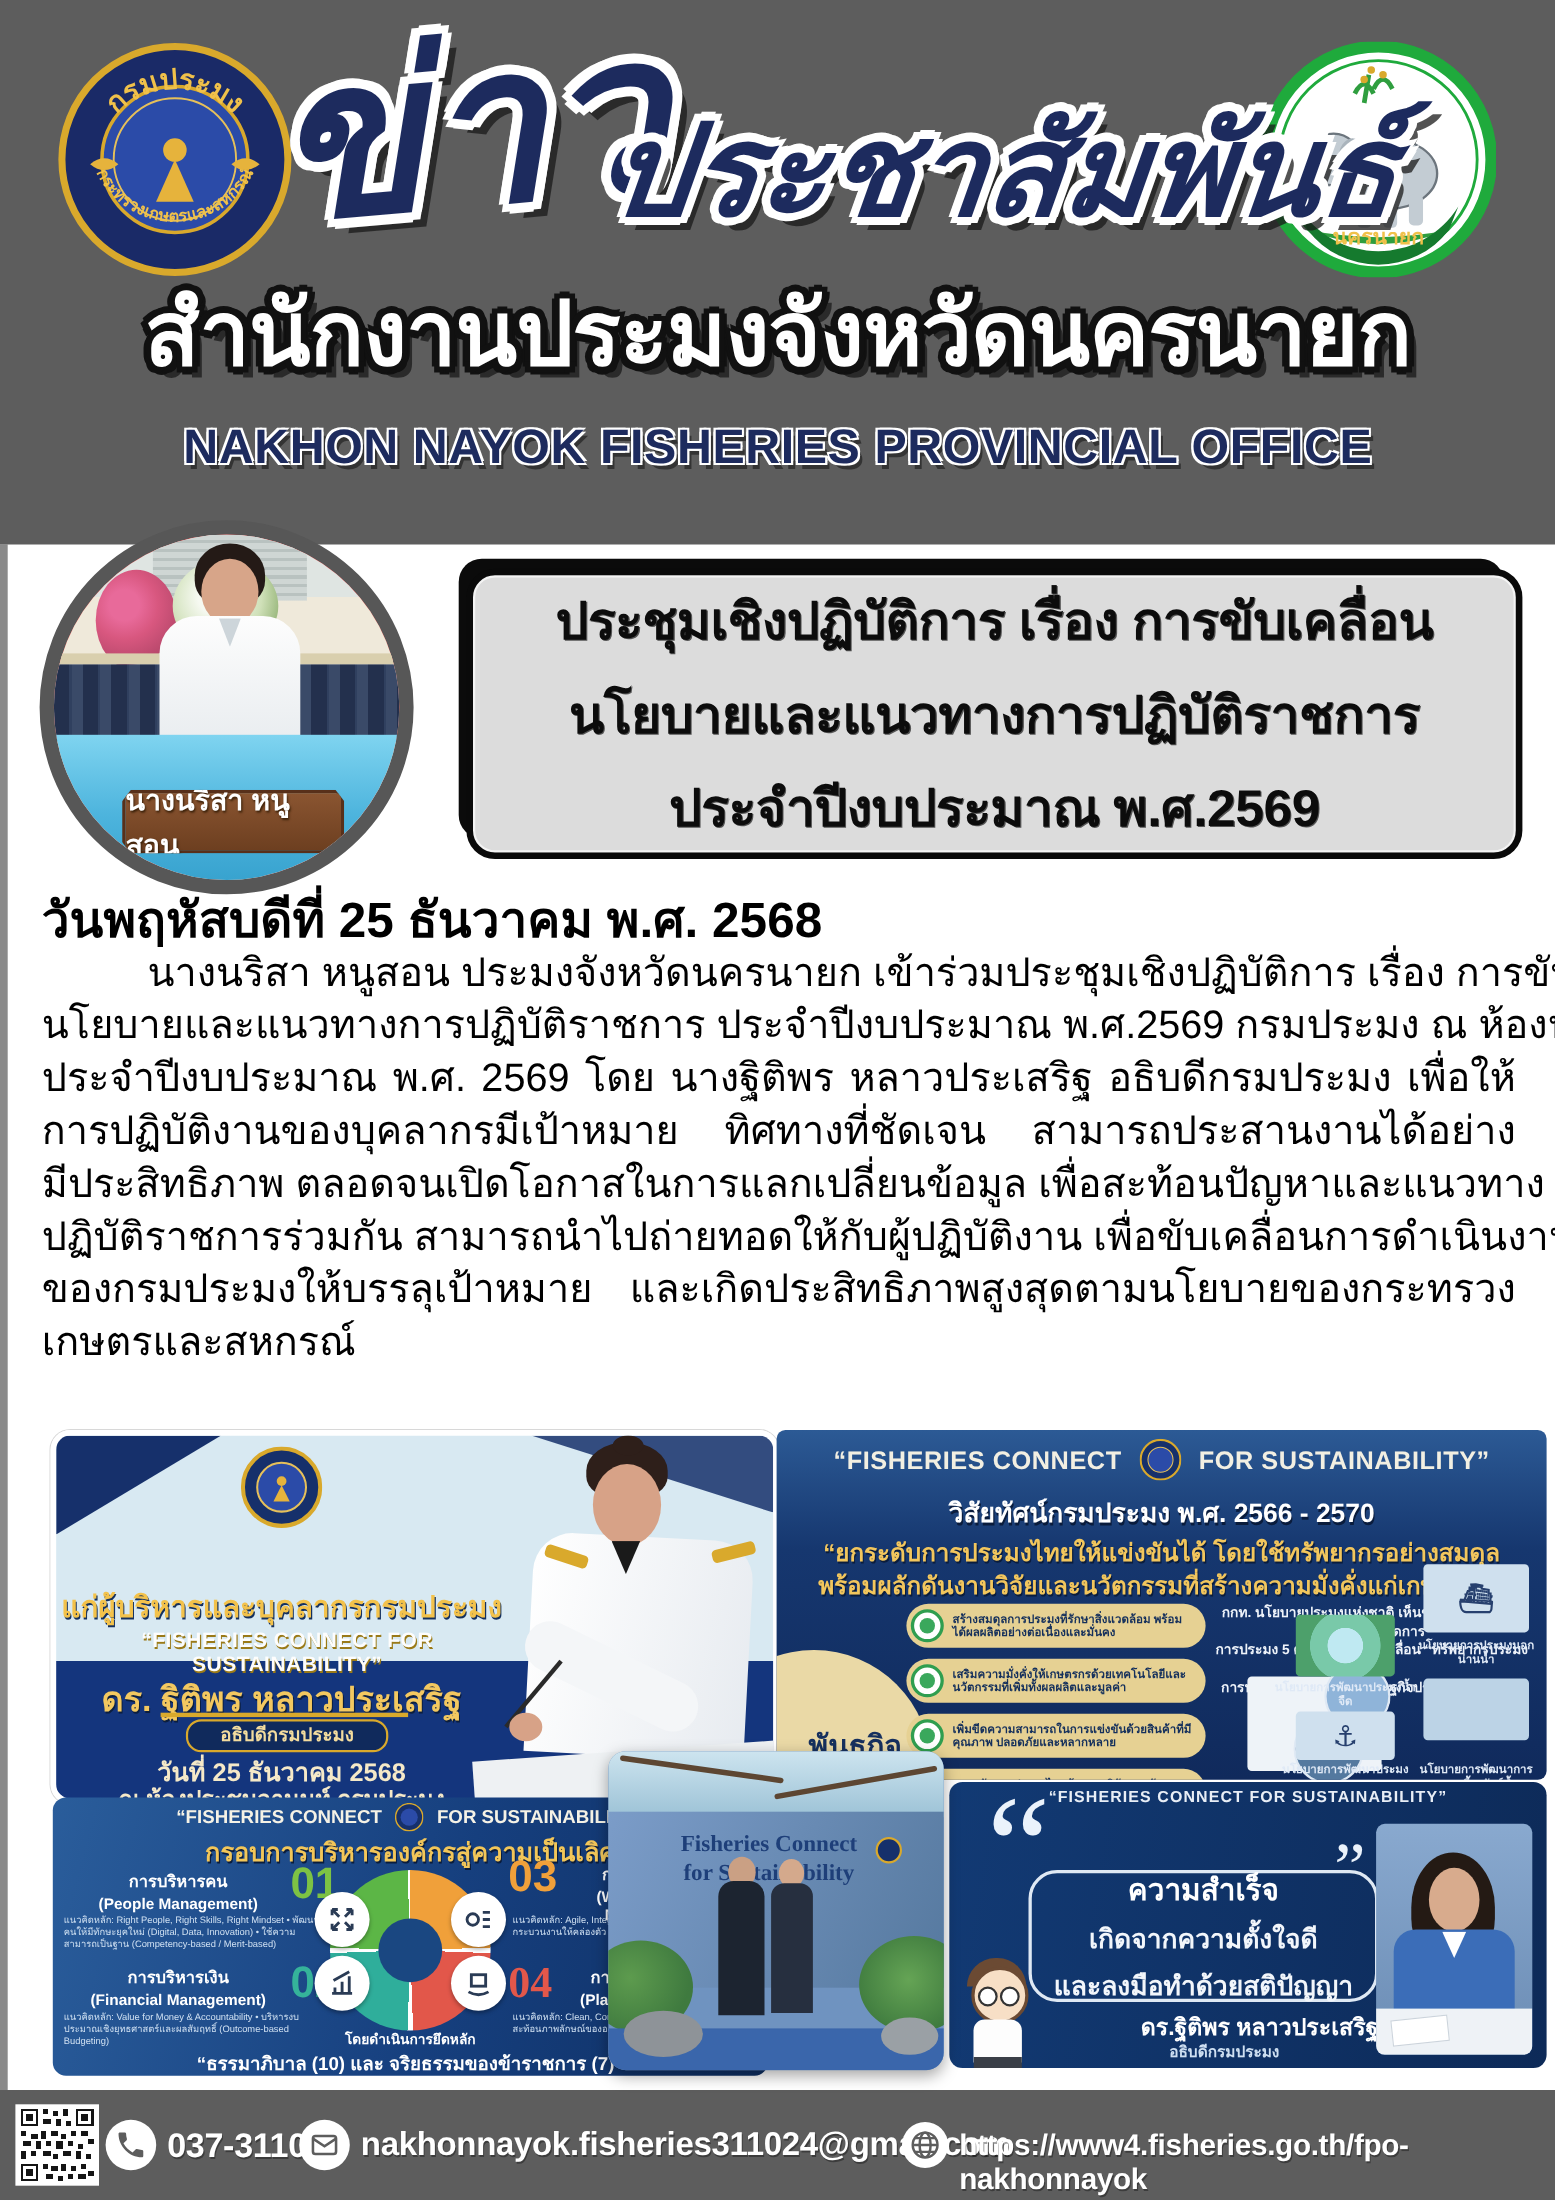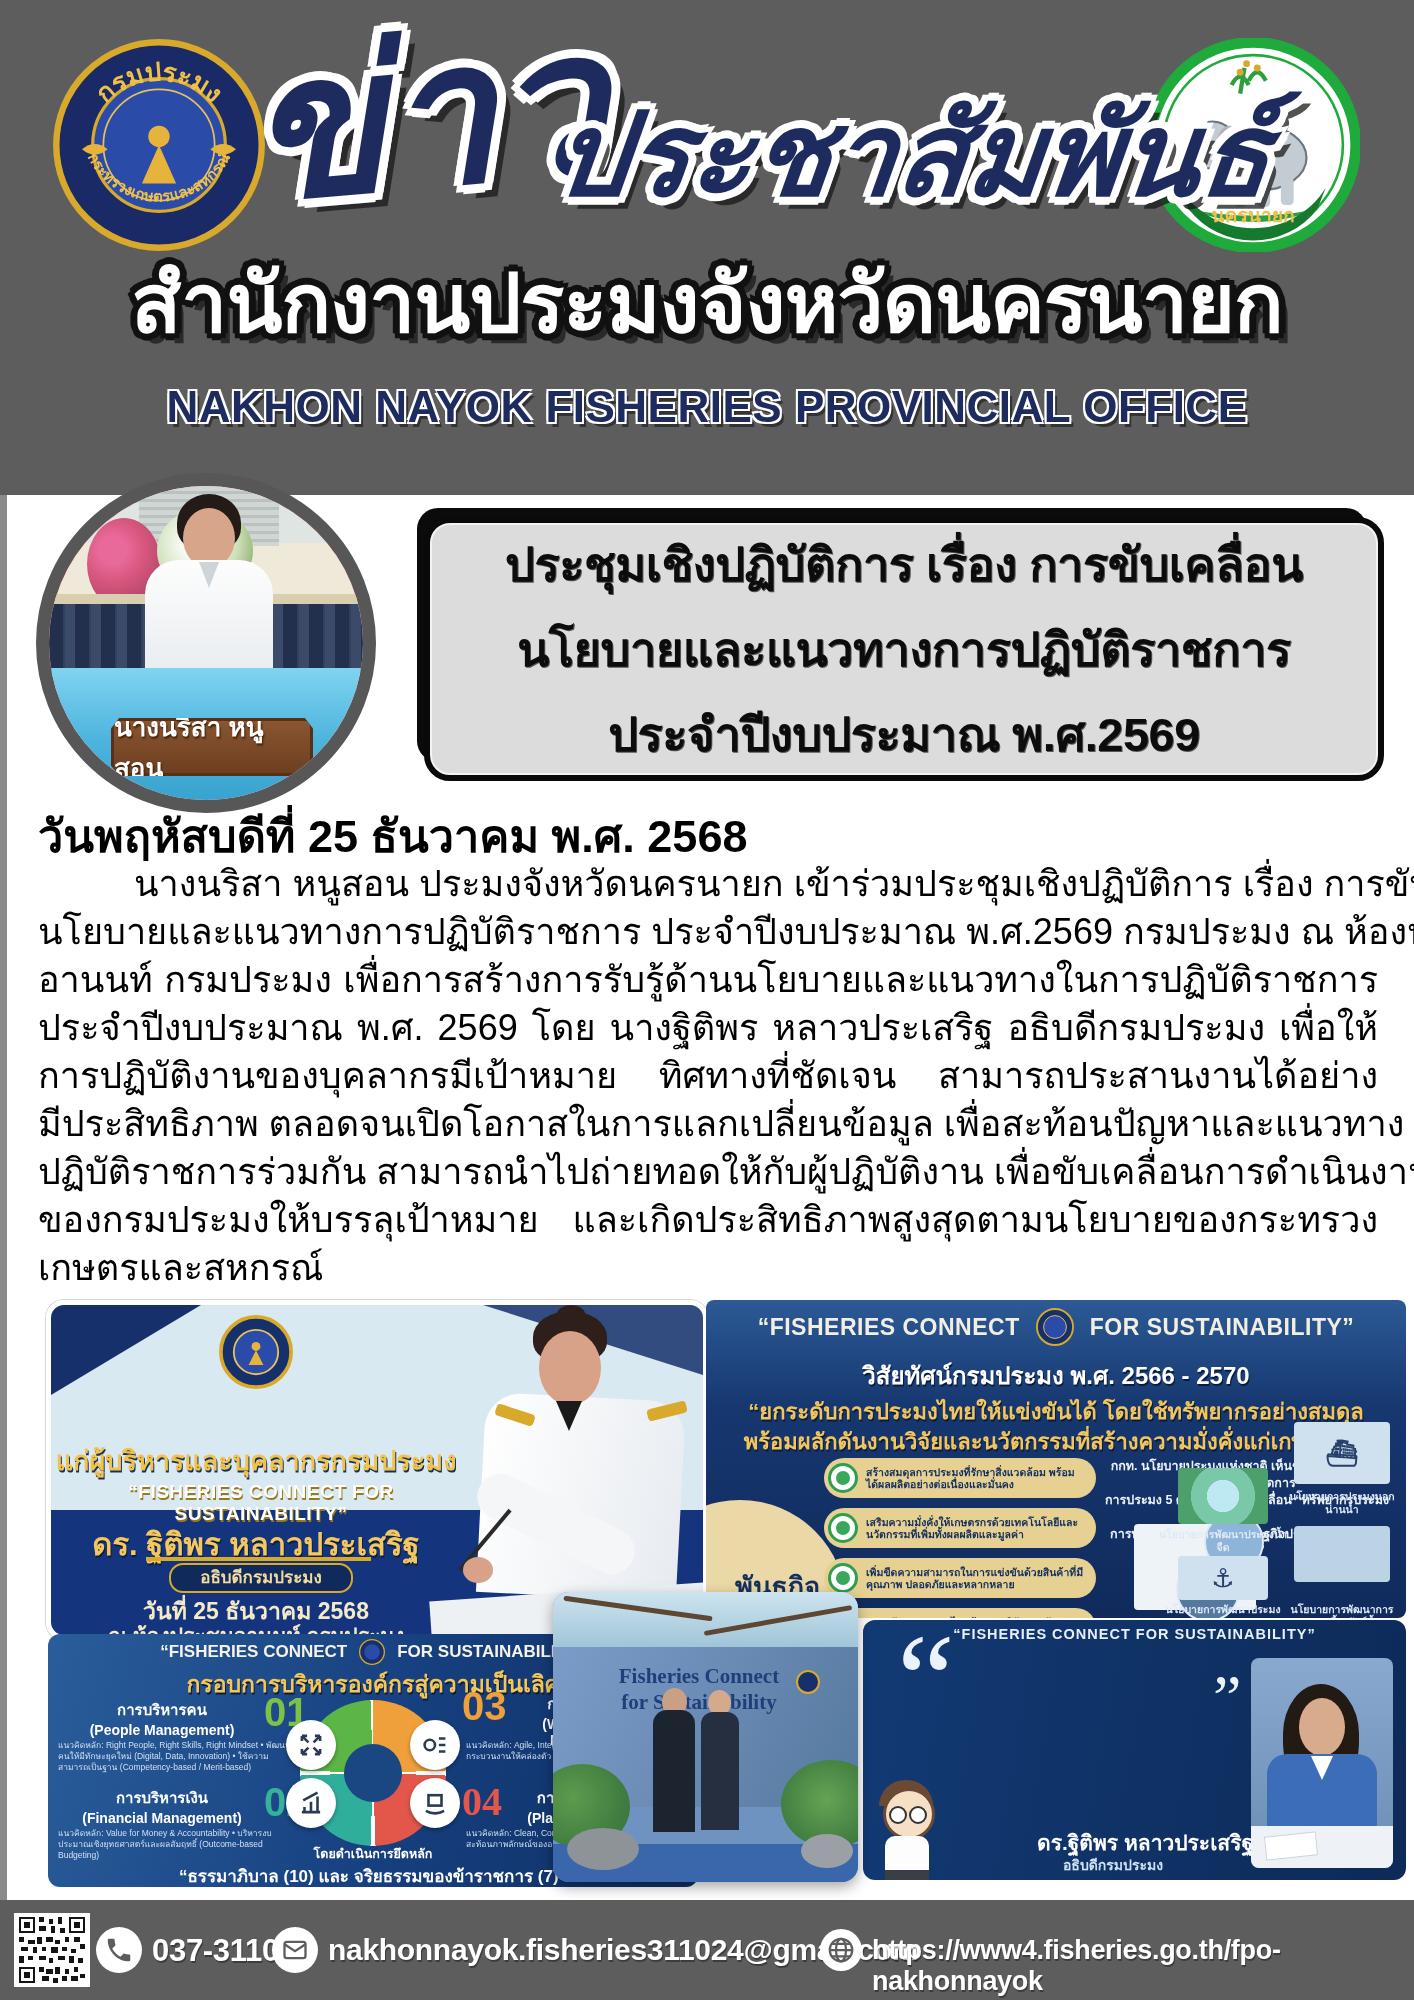--- a/index.html
+++ b/index.html
@@ -256,21 +256,20 @@
     <div>ประชุมเชิงปฏิบัติการ เรื่อง การขับเคลื่อน</div>
     <div>นโยบายและแนวทางการปฏิบัติราชการ</div>
     <div>ประจำปีงบประมาณ พ.ศ.2569</div>
   </div>
 
   <div class="left-edge"></div>
   <div class="article-date">วันพฤหัสบดีที่ 25 ธันวาคม พ.ศ. 2568</div>
   <div class="article-body">
     <div class="body-line first">นางนริสา หนูสอน ประมงจังหวัดนครนายก เข้าร่วมประชุมเชิงปฏิบัติการ เรื่อง การขับเคลื่อน</div>
     <div class="body-line">นโยบายและแนวทางการปฏิบัติราชการ ประจำปีงบประมาณ พ.ศ.2569 กรมประมง ณ ห้องประชุม</div>
-    <div class="body-line">อานนท์ กรมประมง เพื่อการสร้างการรับรู้ด้านนโยบายและแนวทางในการปฏิบัติราชการ</div>
     <div class="body-line">ประจำปีงบประมาณ พ.ศ. 2569 โดย นางฐิติพร หลาวประเสริฐ อธิบดีกรมประมง เพื่อให้</div>
     <div class="body-line">การปฏิบัติงานของบุคลากรมีเป้าหมาย ทิศทางที่ชัดเจน สามารถประสานงานได้อย่าง</div>
     <div class="body-line">มีประสิทธิภาพ ตลอดจนเปิดโอกาสในการแลกเปลี่ยนข้อมูล เพื่อสะท้อนปัญหาและแนวทาง</div>
     <div class="body-line">ปฏิบัติราชการร่วมกัน สามารถนำไปถ่ายทอดให้กับผู้ปฏิบัติงาน เพื่อขับเคลื่อนการดำเนินงาน</div>
     <div class="body-line">ของกรมประมงให้บรรลุเป้าหมาย และเกิดประสิทธิภาพสูงสุดตามนโยบายของกระทรวง</div>
     <div class="body-line last">เกษตรและสหกรณ์</div>
   </div>
 
   <div class="card card1">
     <div class="c1-corner"></div>
@@ -449,20 +448,25 @@
     <div class="c4-bushR"></div>
     <div class="c4-floor"></div>
     <div class="c4-rockL"></div>
     <div class="c4-rockR"></div>
   </div>
 
   <div class="card card5">
     <div class="c5-head">“FISHERIES  CONNECT      FOR SUSTAINABILITY”</div>
     <div class="c5-qmark">“</div>
     <div class="c5-qmark2">”</div>
+    <div class="c5-box">
+      <div class="q1">ความสำเร็จ</div>
+      <div class="q2">เกิดจากความตั้งใจดี</div>
+      <div class="q3">และลงมือทำด้วยสติปัญญา</div>
+    </div>
     <div class="c5-name">ดร.ฐิติพร หลาวประเสริฐ</div>
     <div class="c5-role">อธิบดีกรมประมง</div>
     <div class="c5-girl-hair"></div>
     <div class="c5-girl-head"></div>
     <div class="c5-girl-gl1"></div>
     <div class="c5-girl-gl2"></div>
     <div class="c5-girl-body"></div>
     <div class="c5-photo">
       <div class="c5-ph-hair"></div>
       <div class="c5-ph-face"></div>

